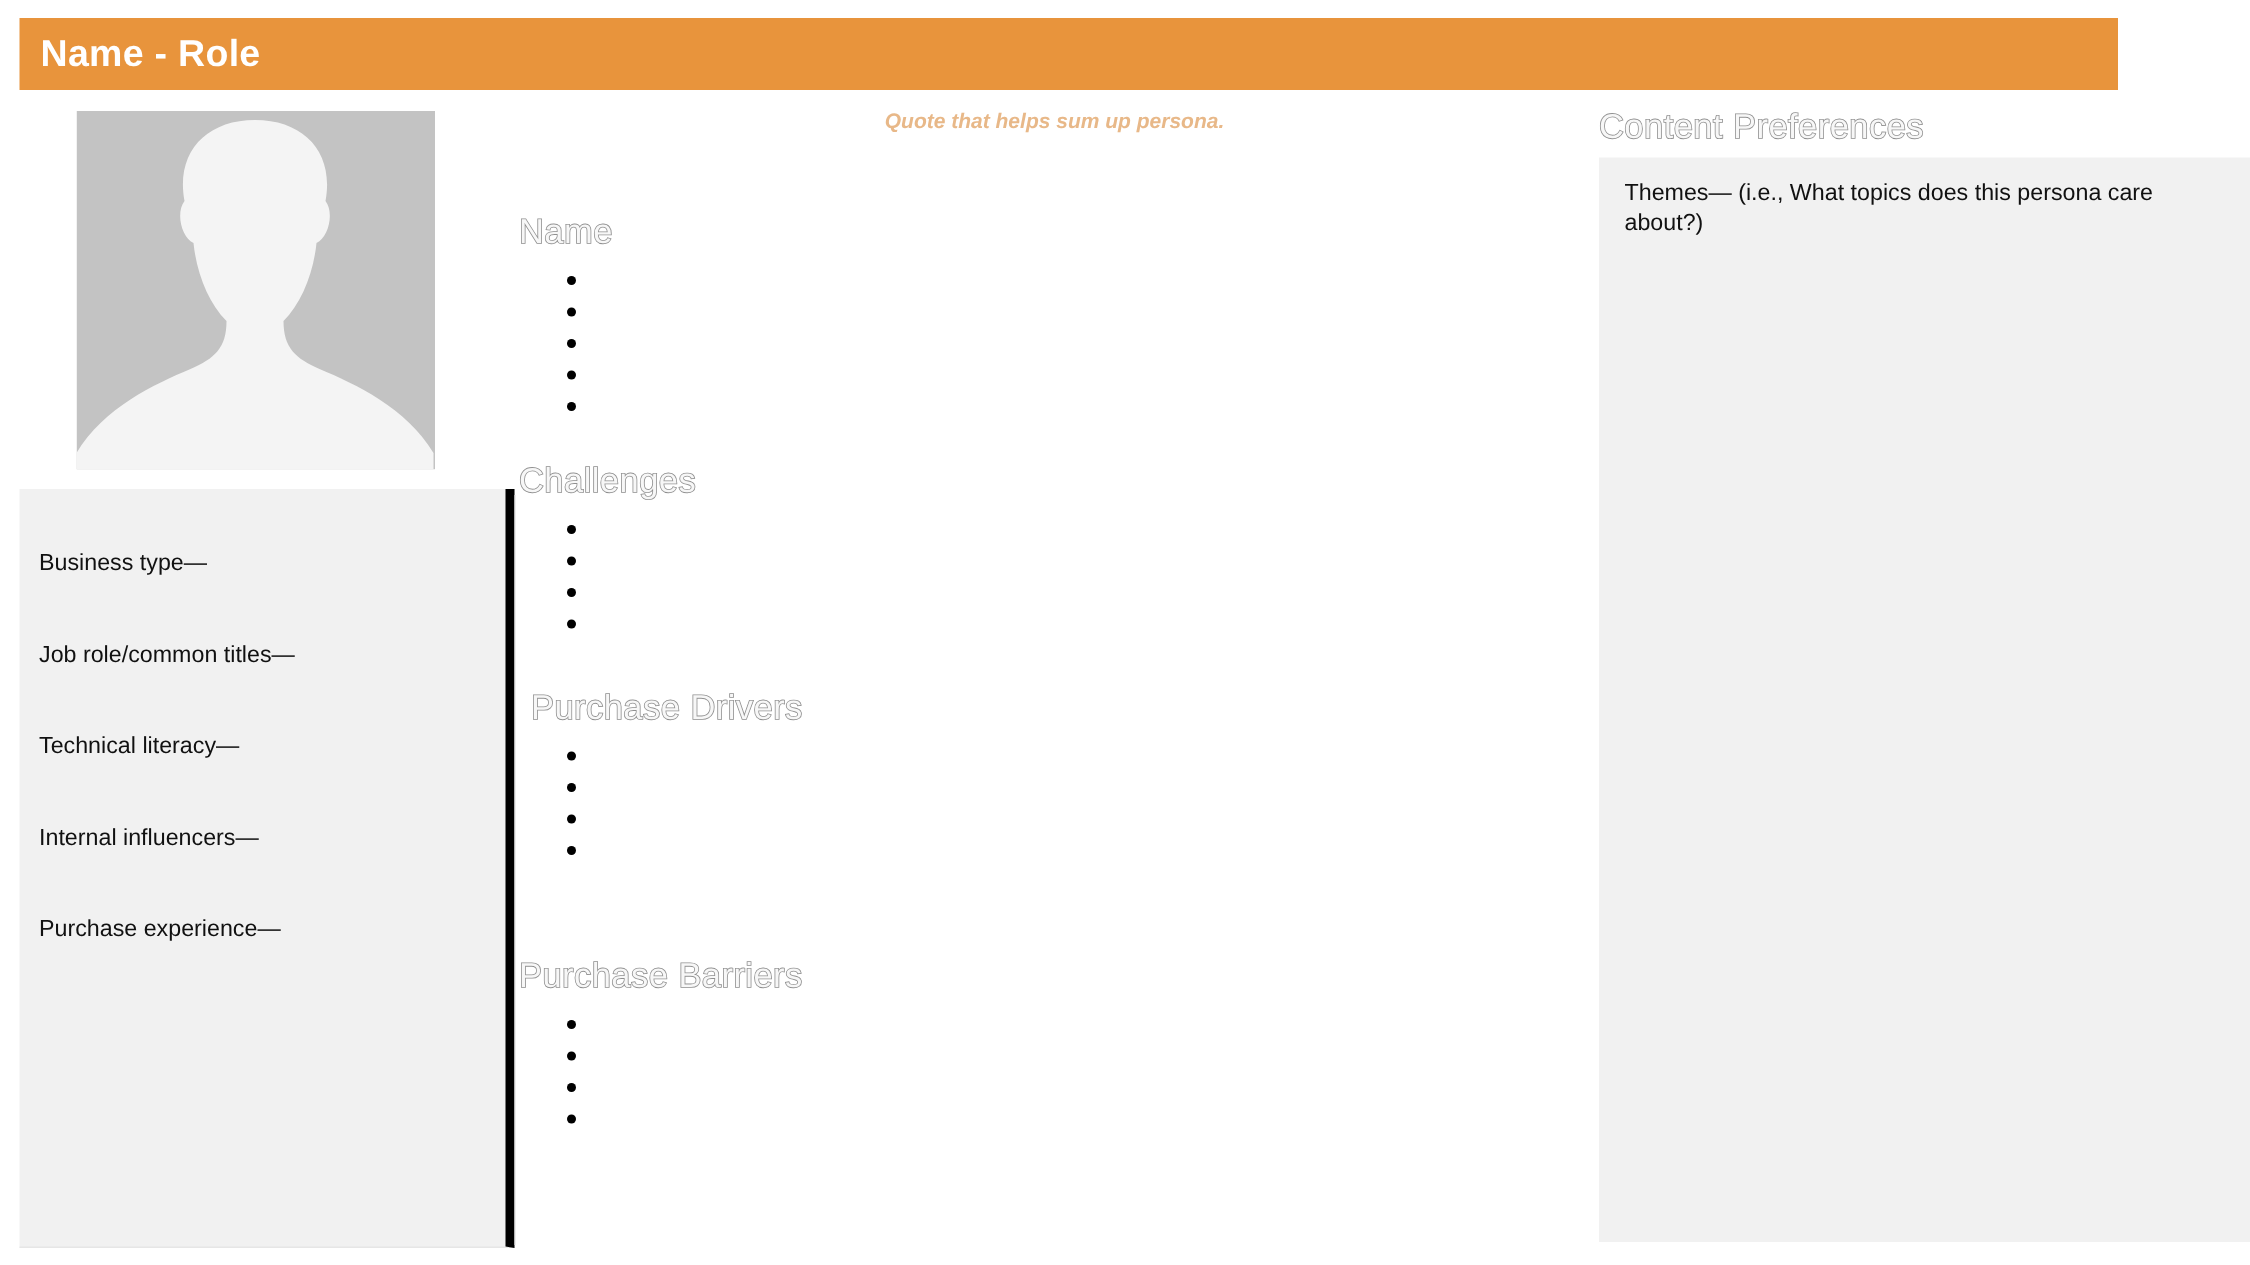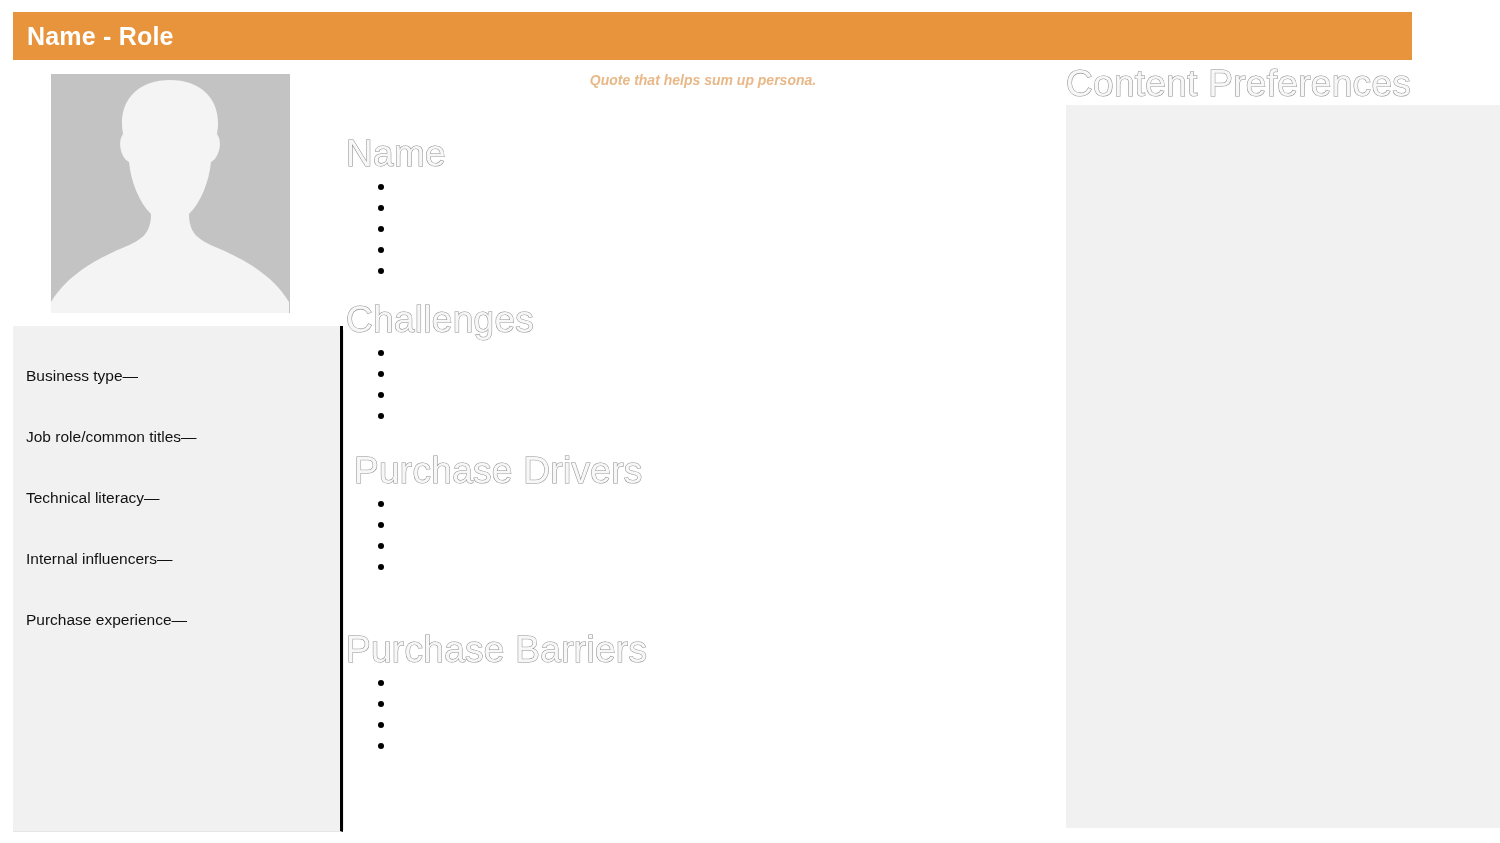--- a/index.html
+++ b/index.html
@@ -53,21 +53,21 @@
   }
   .avatar-frame svg { display: block; }
 
   .left-panel {
     position: absolute;
     left: 13px;
     top: 266px;
     width: 330px;
     height: 506px;
     background: #f1f1f1;
-    border-right: 3px solid #000000;
+    border-right: 6px solid #000000;
     border-bottom: 1px solid #e6e6e6;
     box-sizing: border-box;
   }
   .left-field {
     position: absolute;
     left: 13px;
     color: #111111;
     font-size: 15.5px;
     line-height: 19px;
     white-space: nowrap;
@@ -103,21 +103,21 @@
     text-align: center;
     color: #e8b888;
     font-size: 14px;
     font-style: italic;
     font-weight: bold;
     white-space: nowrap;
   }
 
   
   .outline-head {
-    font-size: 37px;
+    font-size: 23px;
     font-weight: normal;
     line-height: 34px;
     color: #f7f7f7;
     -webkit-text-stroke: 1.1px #8f8f8f;
     paint-order: stroke fill;
     white-space: nowrap;
     letter-spacing: 0.3px;
   }
 
   .section {
@@ -262,14 +262,15 @@
       <li></li>
       <li></li>
     </ul>
   </div>
 </div>
 
 <div class="right-col">
   <div class="outline-head right-head">Content Preferences</div>
 
   <div class="right-panel">
+    <div class="pref-item p0">Themes— (i.e., What topics does this persona care about?)</div>
   </div>
 </div>
 
 </body></html>

